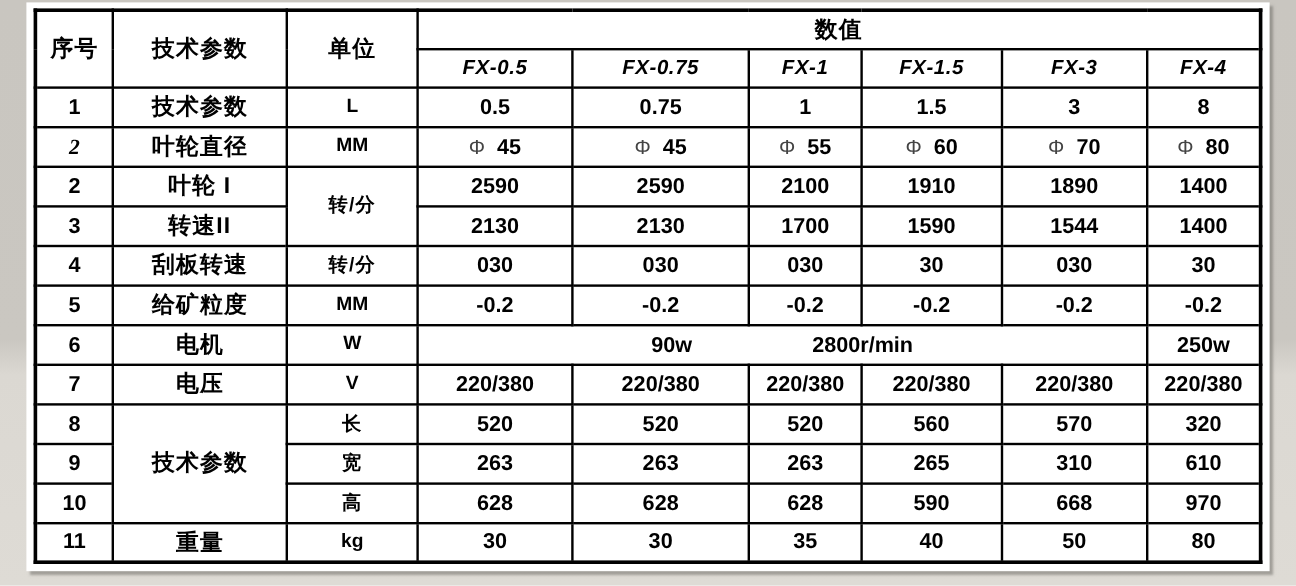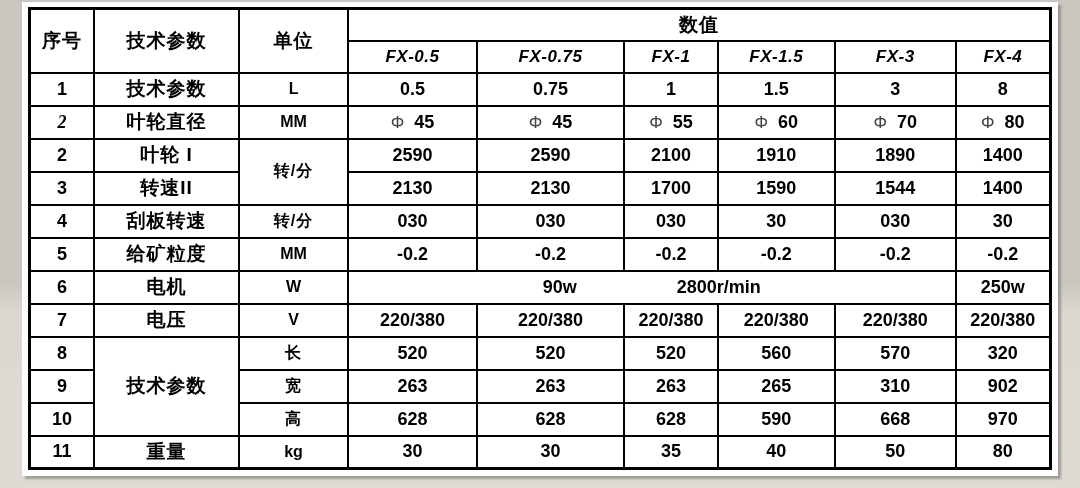--- a/index.html
+++ b/index.html
@@ -176,21 +176,21 @@
       <td class="num">320</td>
     </tr>
     <tr>
       <td class="serial">9</td>
       <td class="unit zh-sm">宽</td>
       <td class="num">263</td>
       <td class="num">263</td>
       <td class="num">263</td>
       <td class="num">265</td>
       <td class="num">310</td>
-      <td class="num">902</td>
+      <td class="num">610</td>
     </tr>
     <tr>
       <td class="serial">10</td>
       <td class="unit zh-sm">高</td>
       <td class="num">628</td>
       <td class="num">628</td>
       <td class="num">628</td>
       <td class="num">590</td>
       <td class="num">668</td>
       <td class="num">970</td>

